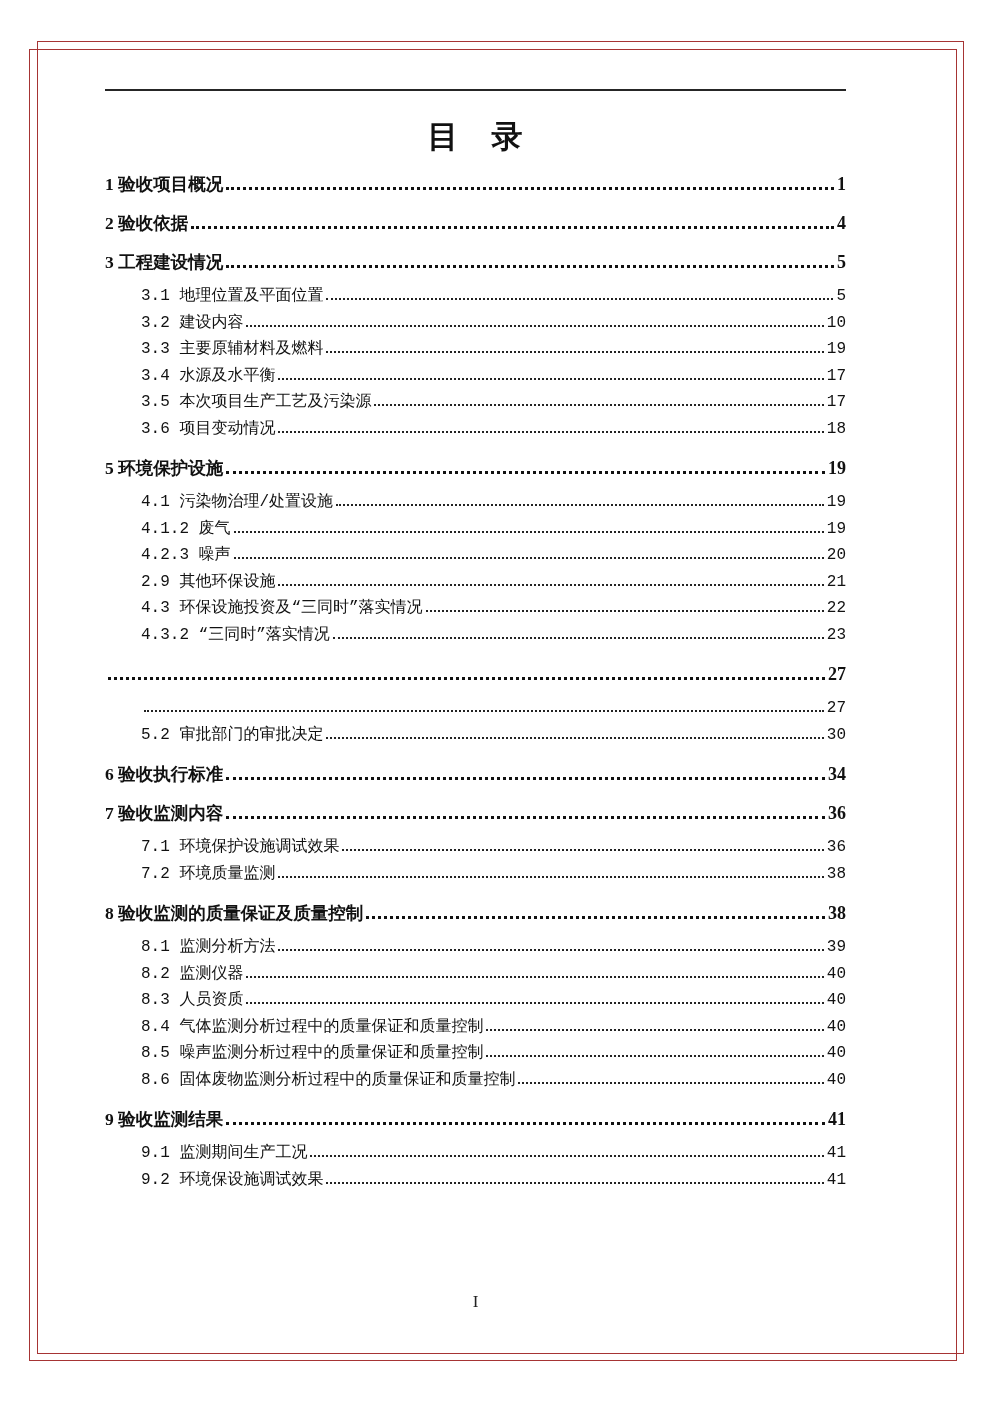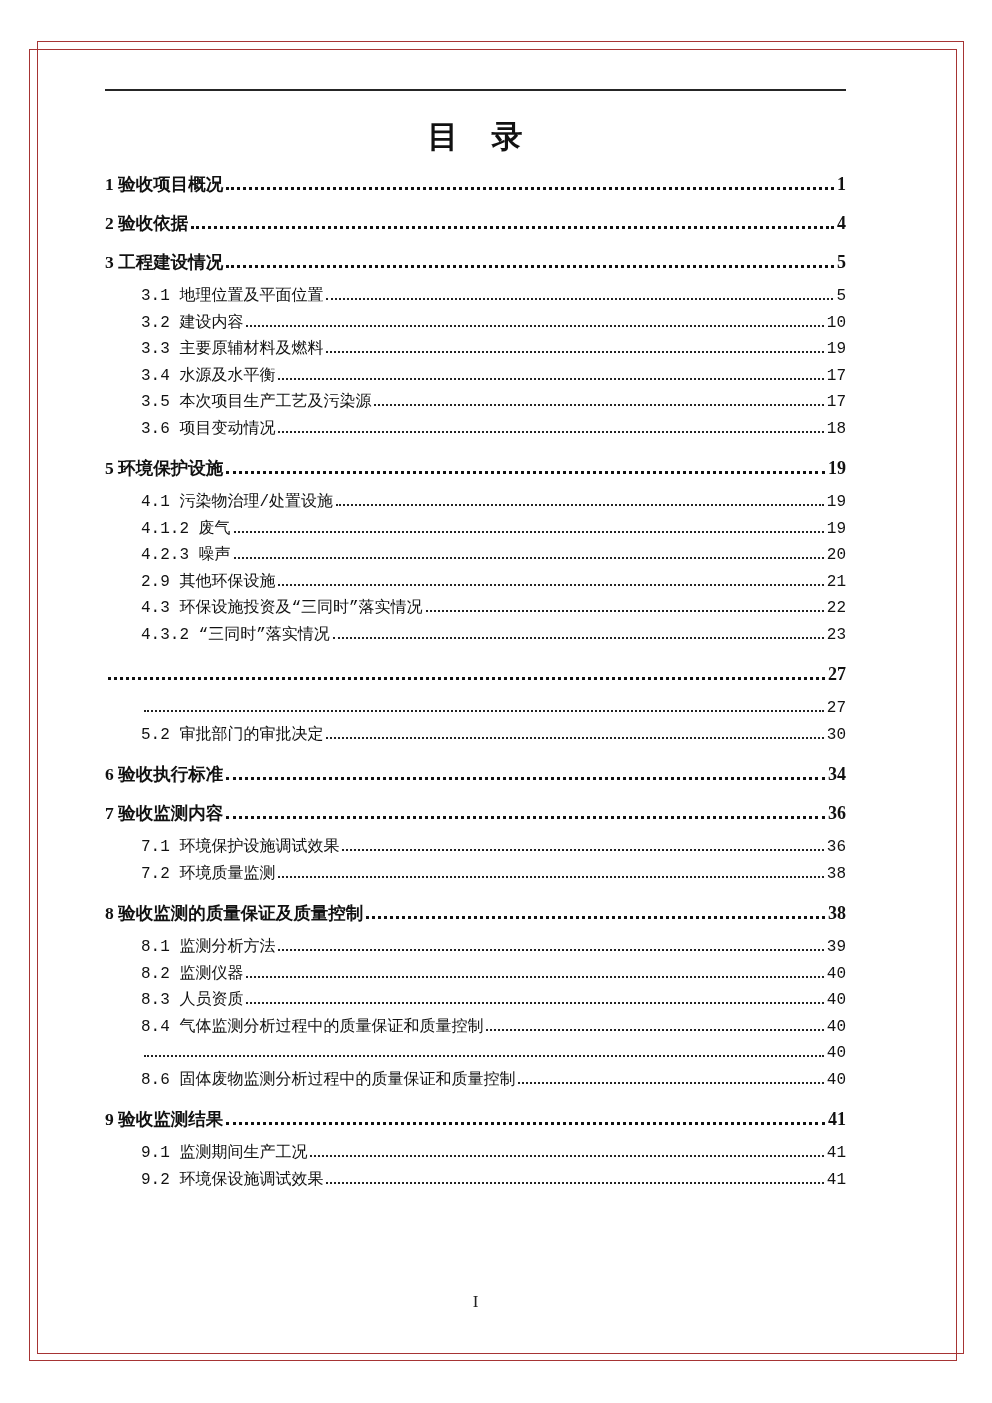--- a/index.html
+++ b/index.html
@@ -232,20 +232,21 @@
           <span class="label">8.3 人员资质</span>
           <span class="leader"></span>
           <span class="pagenum">40</span>
         </div>
         <div class="row l2">
           <span class="label">8.4 气体监测分析过程中的质量保证和质量控制</span>
           <span class="leader"></span>
           <span class="pagenum">40</span>
         </div>
         <div class="row l2">
+          <span class="label">8.5 噪声监测分析过程中的质量保证和质量控制</span>
           <span class="leader"></span>
           <span class="pagenum">40</span>
         </div>
         <div class="row l2">
           <span class="label">8.6 固体废物监测分析过程中的质量保证和质量控制</span>
           <span class="leader"></span>
           <span class="pagenum">40</span>
         </div>
         <div class="row l1">
           <span class="label">9 验收监测结果</span>

